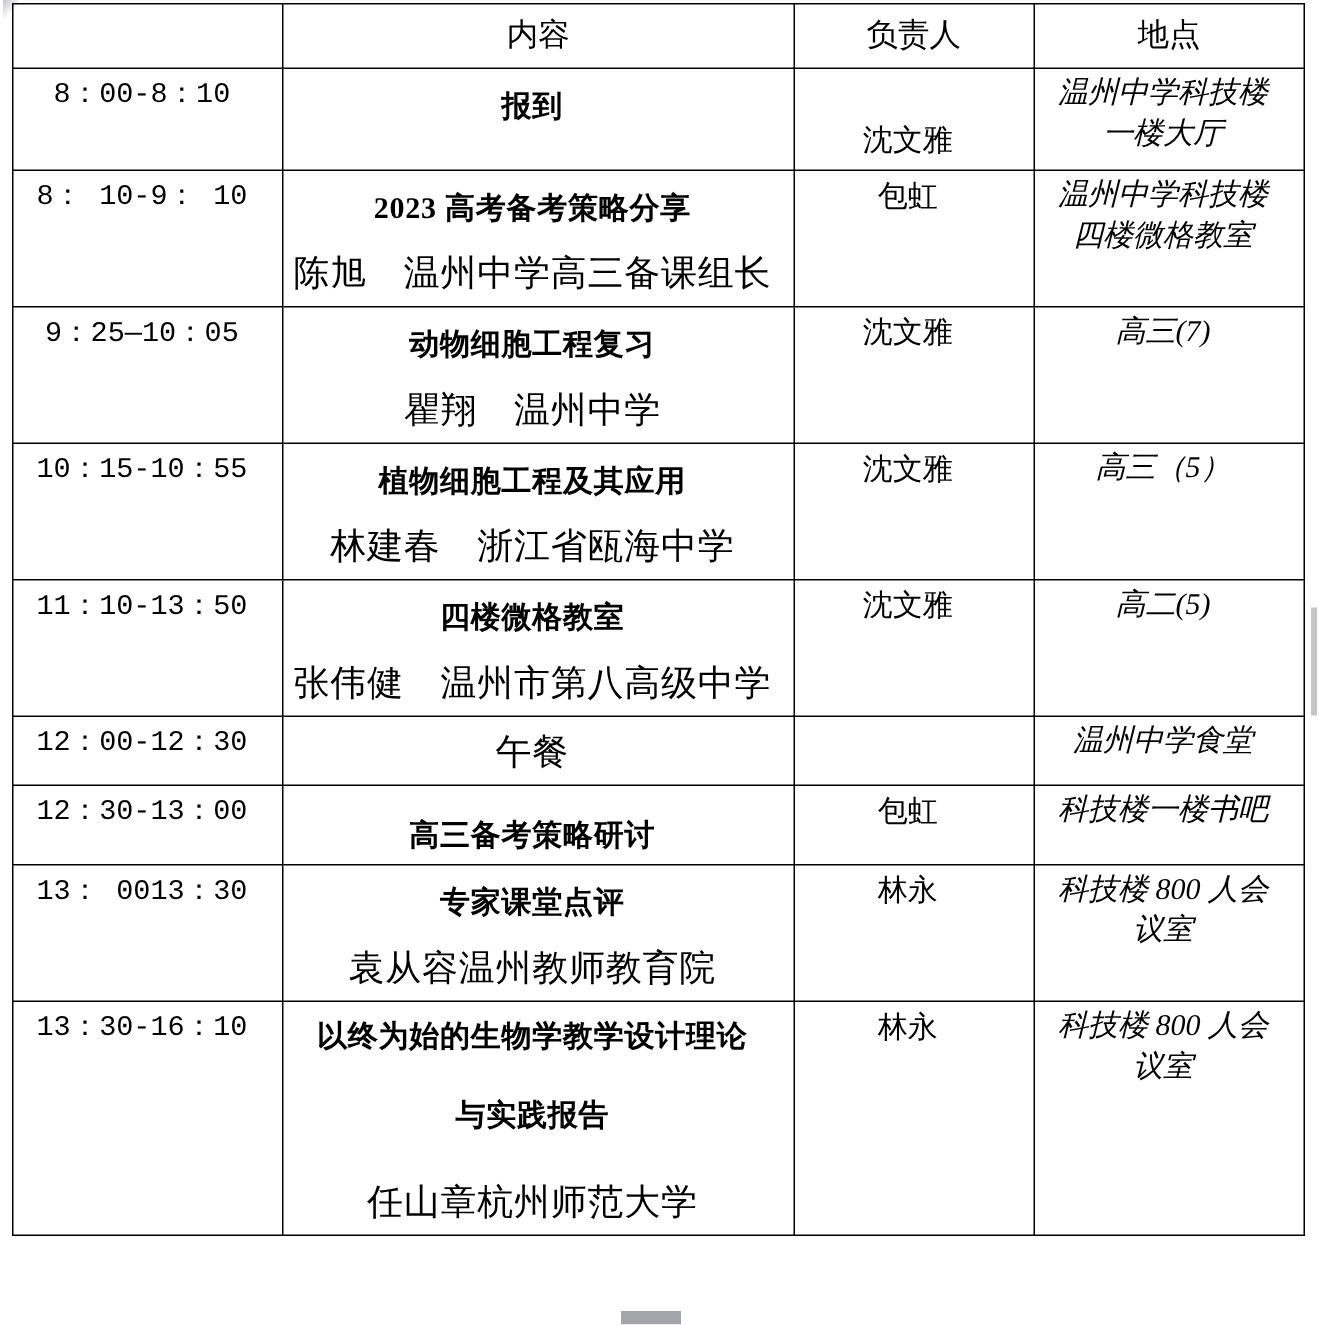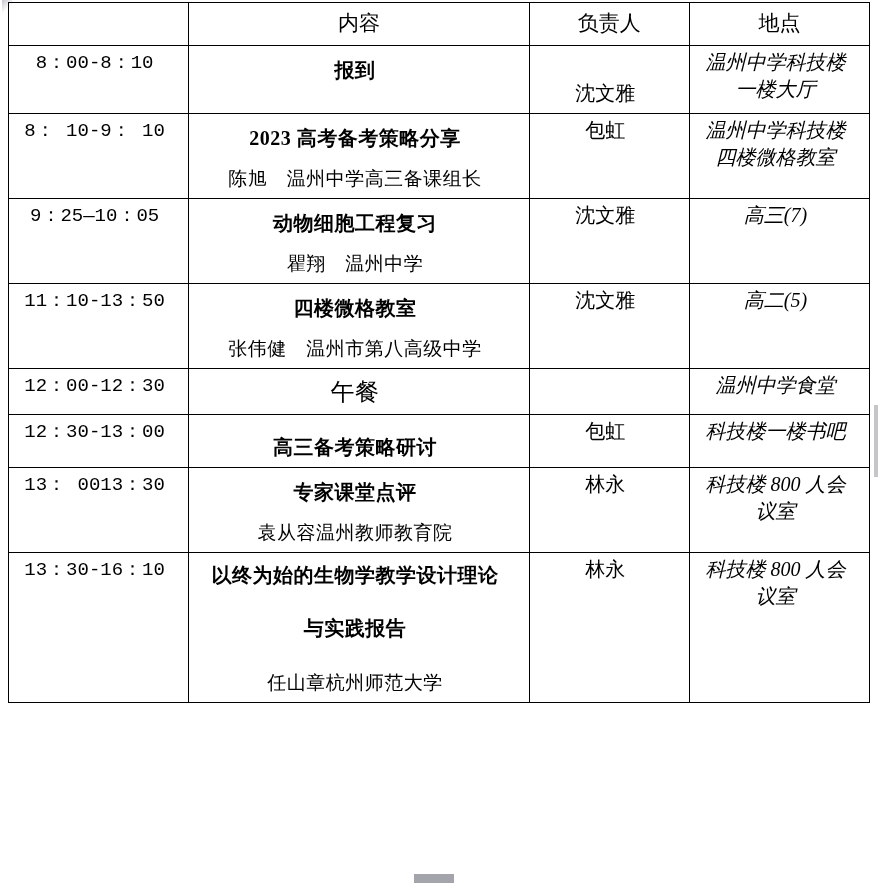--- a/index.html
+++ b/index.html
@@ -64,21 +64,21 @@
     font-weight: bold;
     letter-spacing: 0.5px;
     margin-top: 8px;
   }
   .c-title.plain {
     font-weight: normal;
     margin-top: 4px;
     font-size: 24px;
   }
   .c-sub {
-    font-size: 19px;
+    font-size: 24px;
     margin-top: 14px;
     letter-spacing: 0.5px;
   }
   .resp {
     text-align: center;
     font-size: 20px;
     padding-top: 6px;
   }
   .resp.low {
     padding-top: 34px;
@@ -166,20 +166,29 @@
       <tr>
         <td class="time">9：25—10：05</td>
         <td class="content">
           <div class="c-title">动物细胞工程复习</div>
           <div class="c-sub">瞿翔　温州中学</div>
         </td>
         <td class="resp">沈文雅</td>
         <td class="place">高三(7)</td>
       </tr>
 
+      <tr>
+        <td class="time">10：15-10：55</td>
+        <td class="content">
+          <div class="c-title">植物细胞工程及其应用</div>
+          <div class="c-sub">林建春　浙江省瓯海中学</div>
+        </td>
+        <td class="resp">沈文雅</td>
+        <td class="place">高三（5）</td>
+      </tr>
 
       <tr>
         <td class="time">11：10-13：50</td>
         <td class="content">
           <div class="c-title">四楼微格教室</div>
           <div class="c-sub">张伟健　温州市第八高级中学</div>
         </td>
         <td class="resp">沈文雅</td>
         <td class="place">高二(5)</td>
       </tr>

